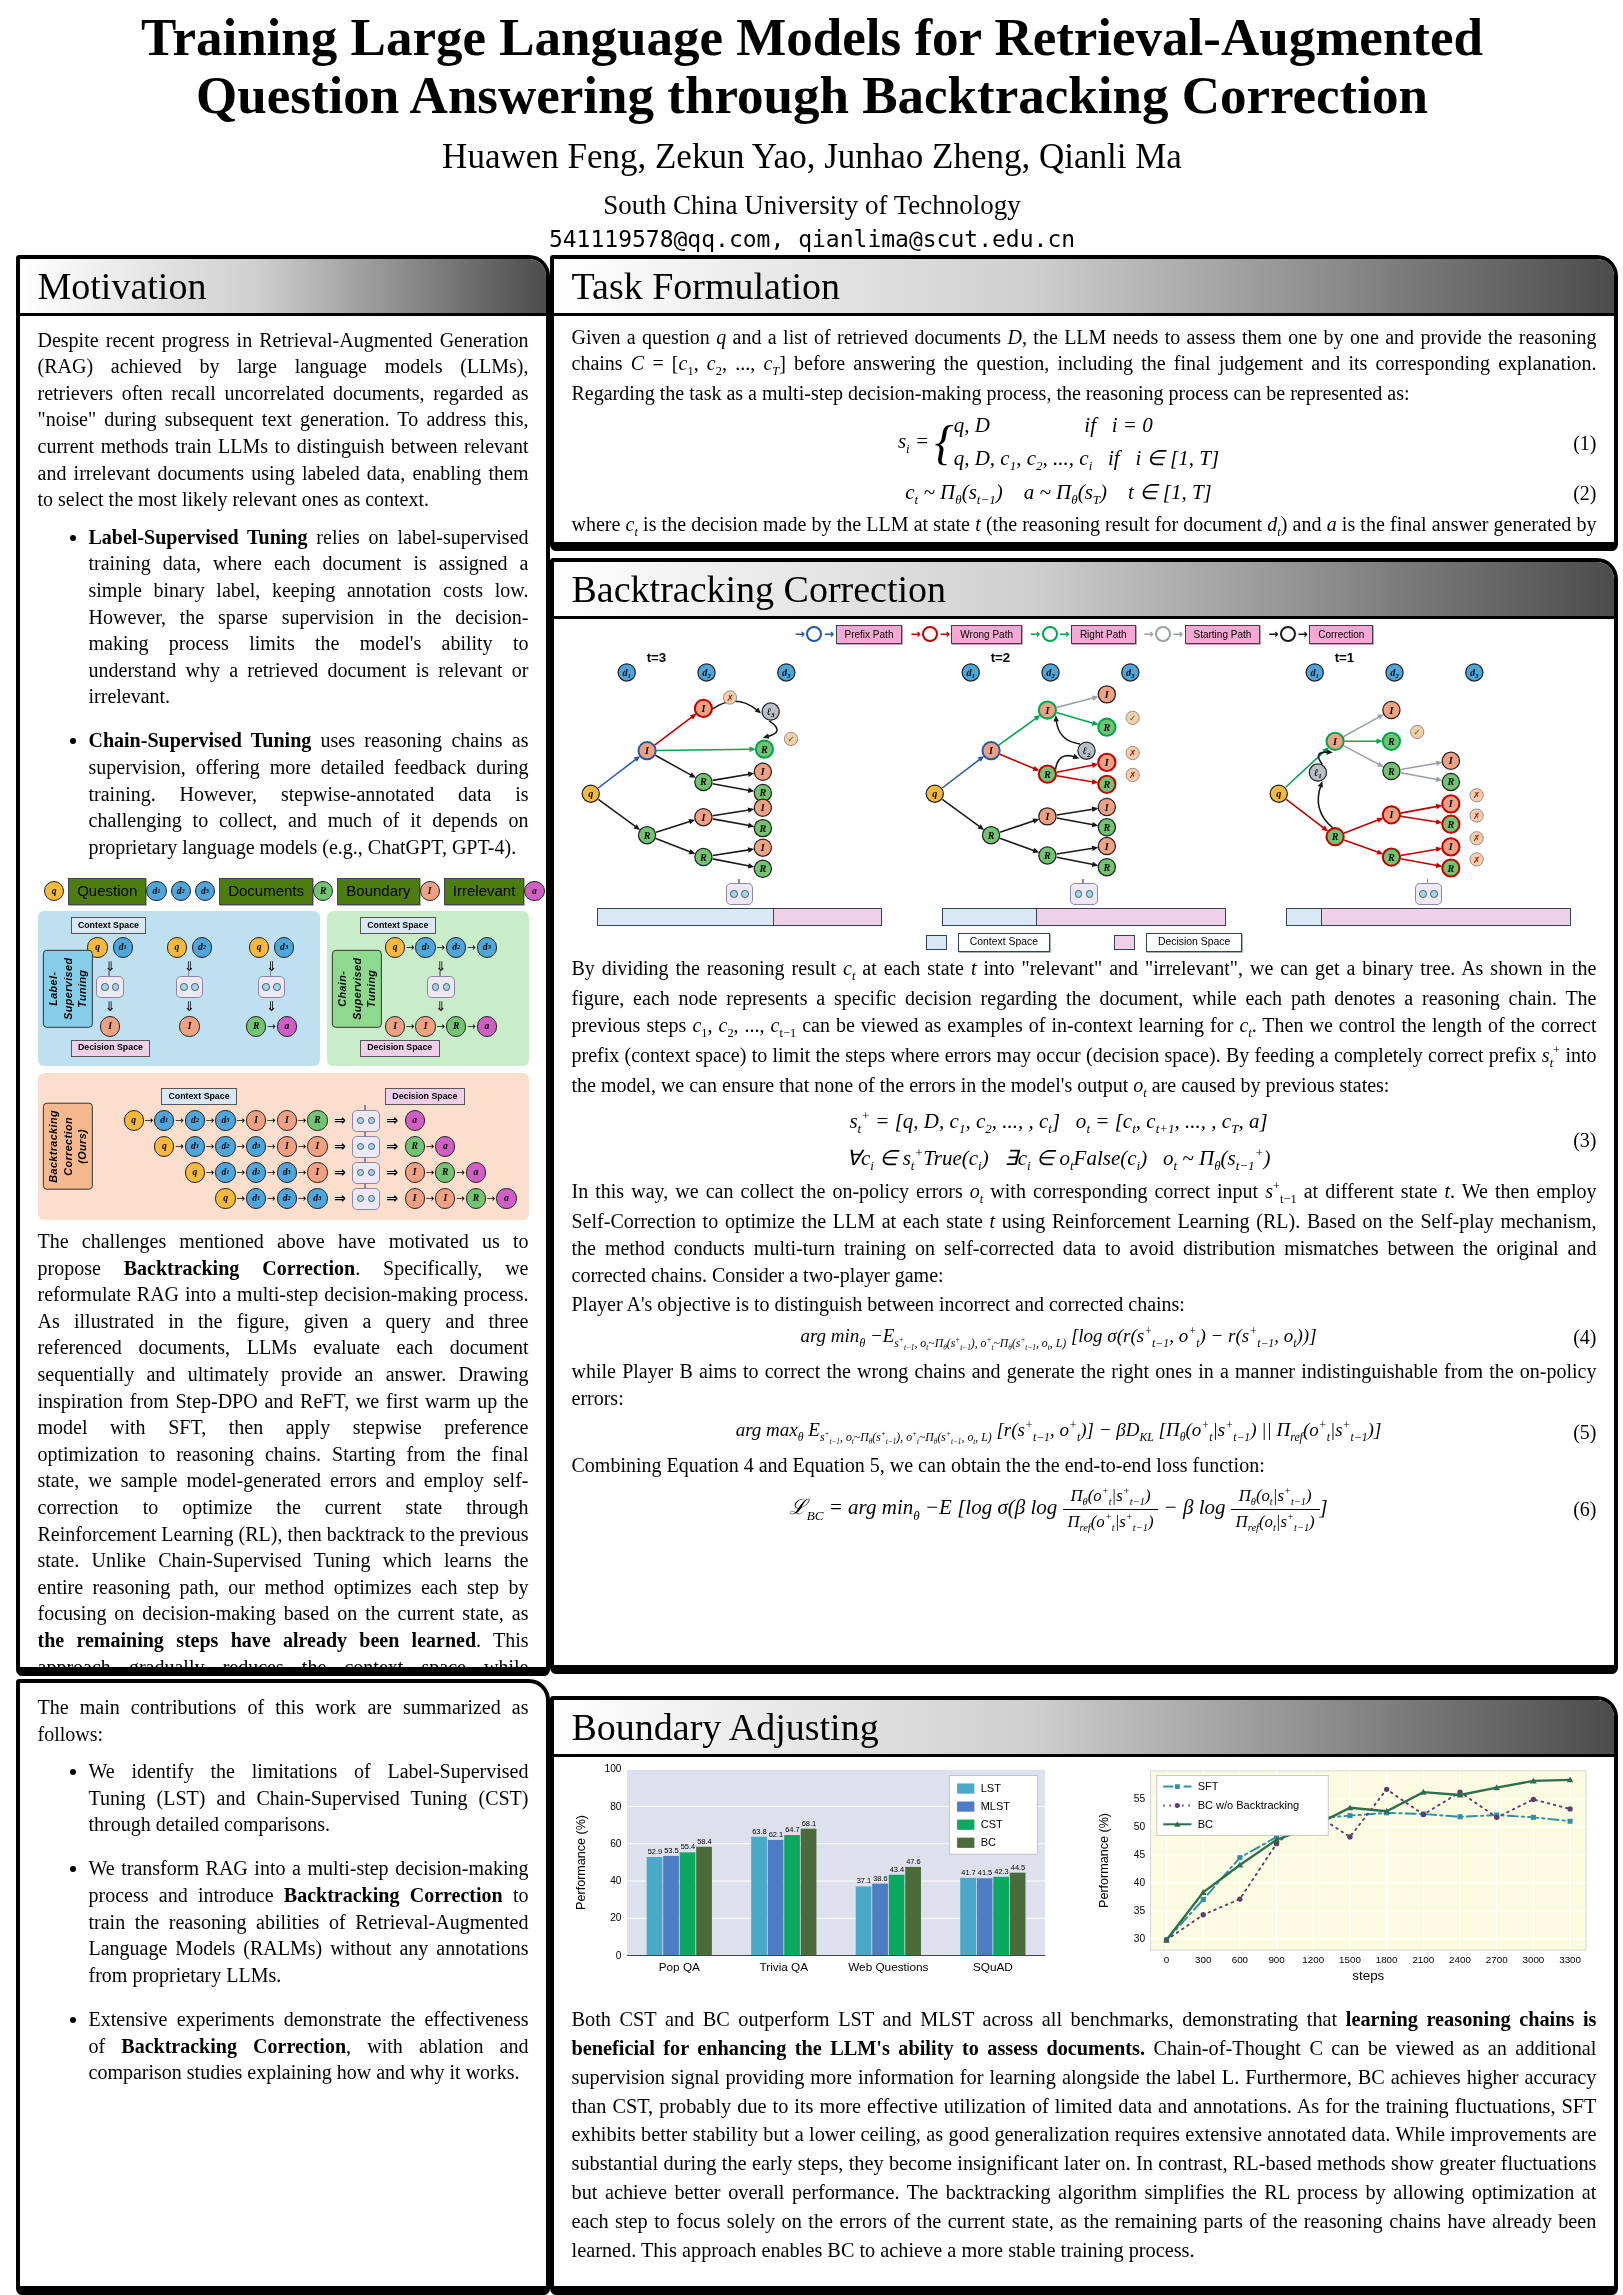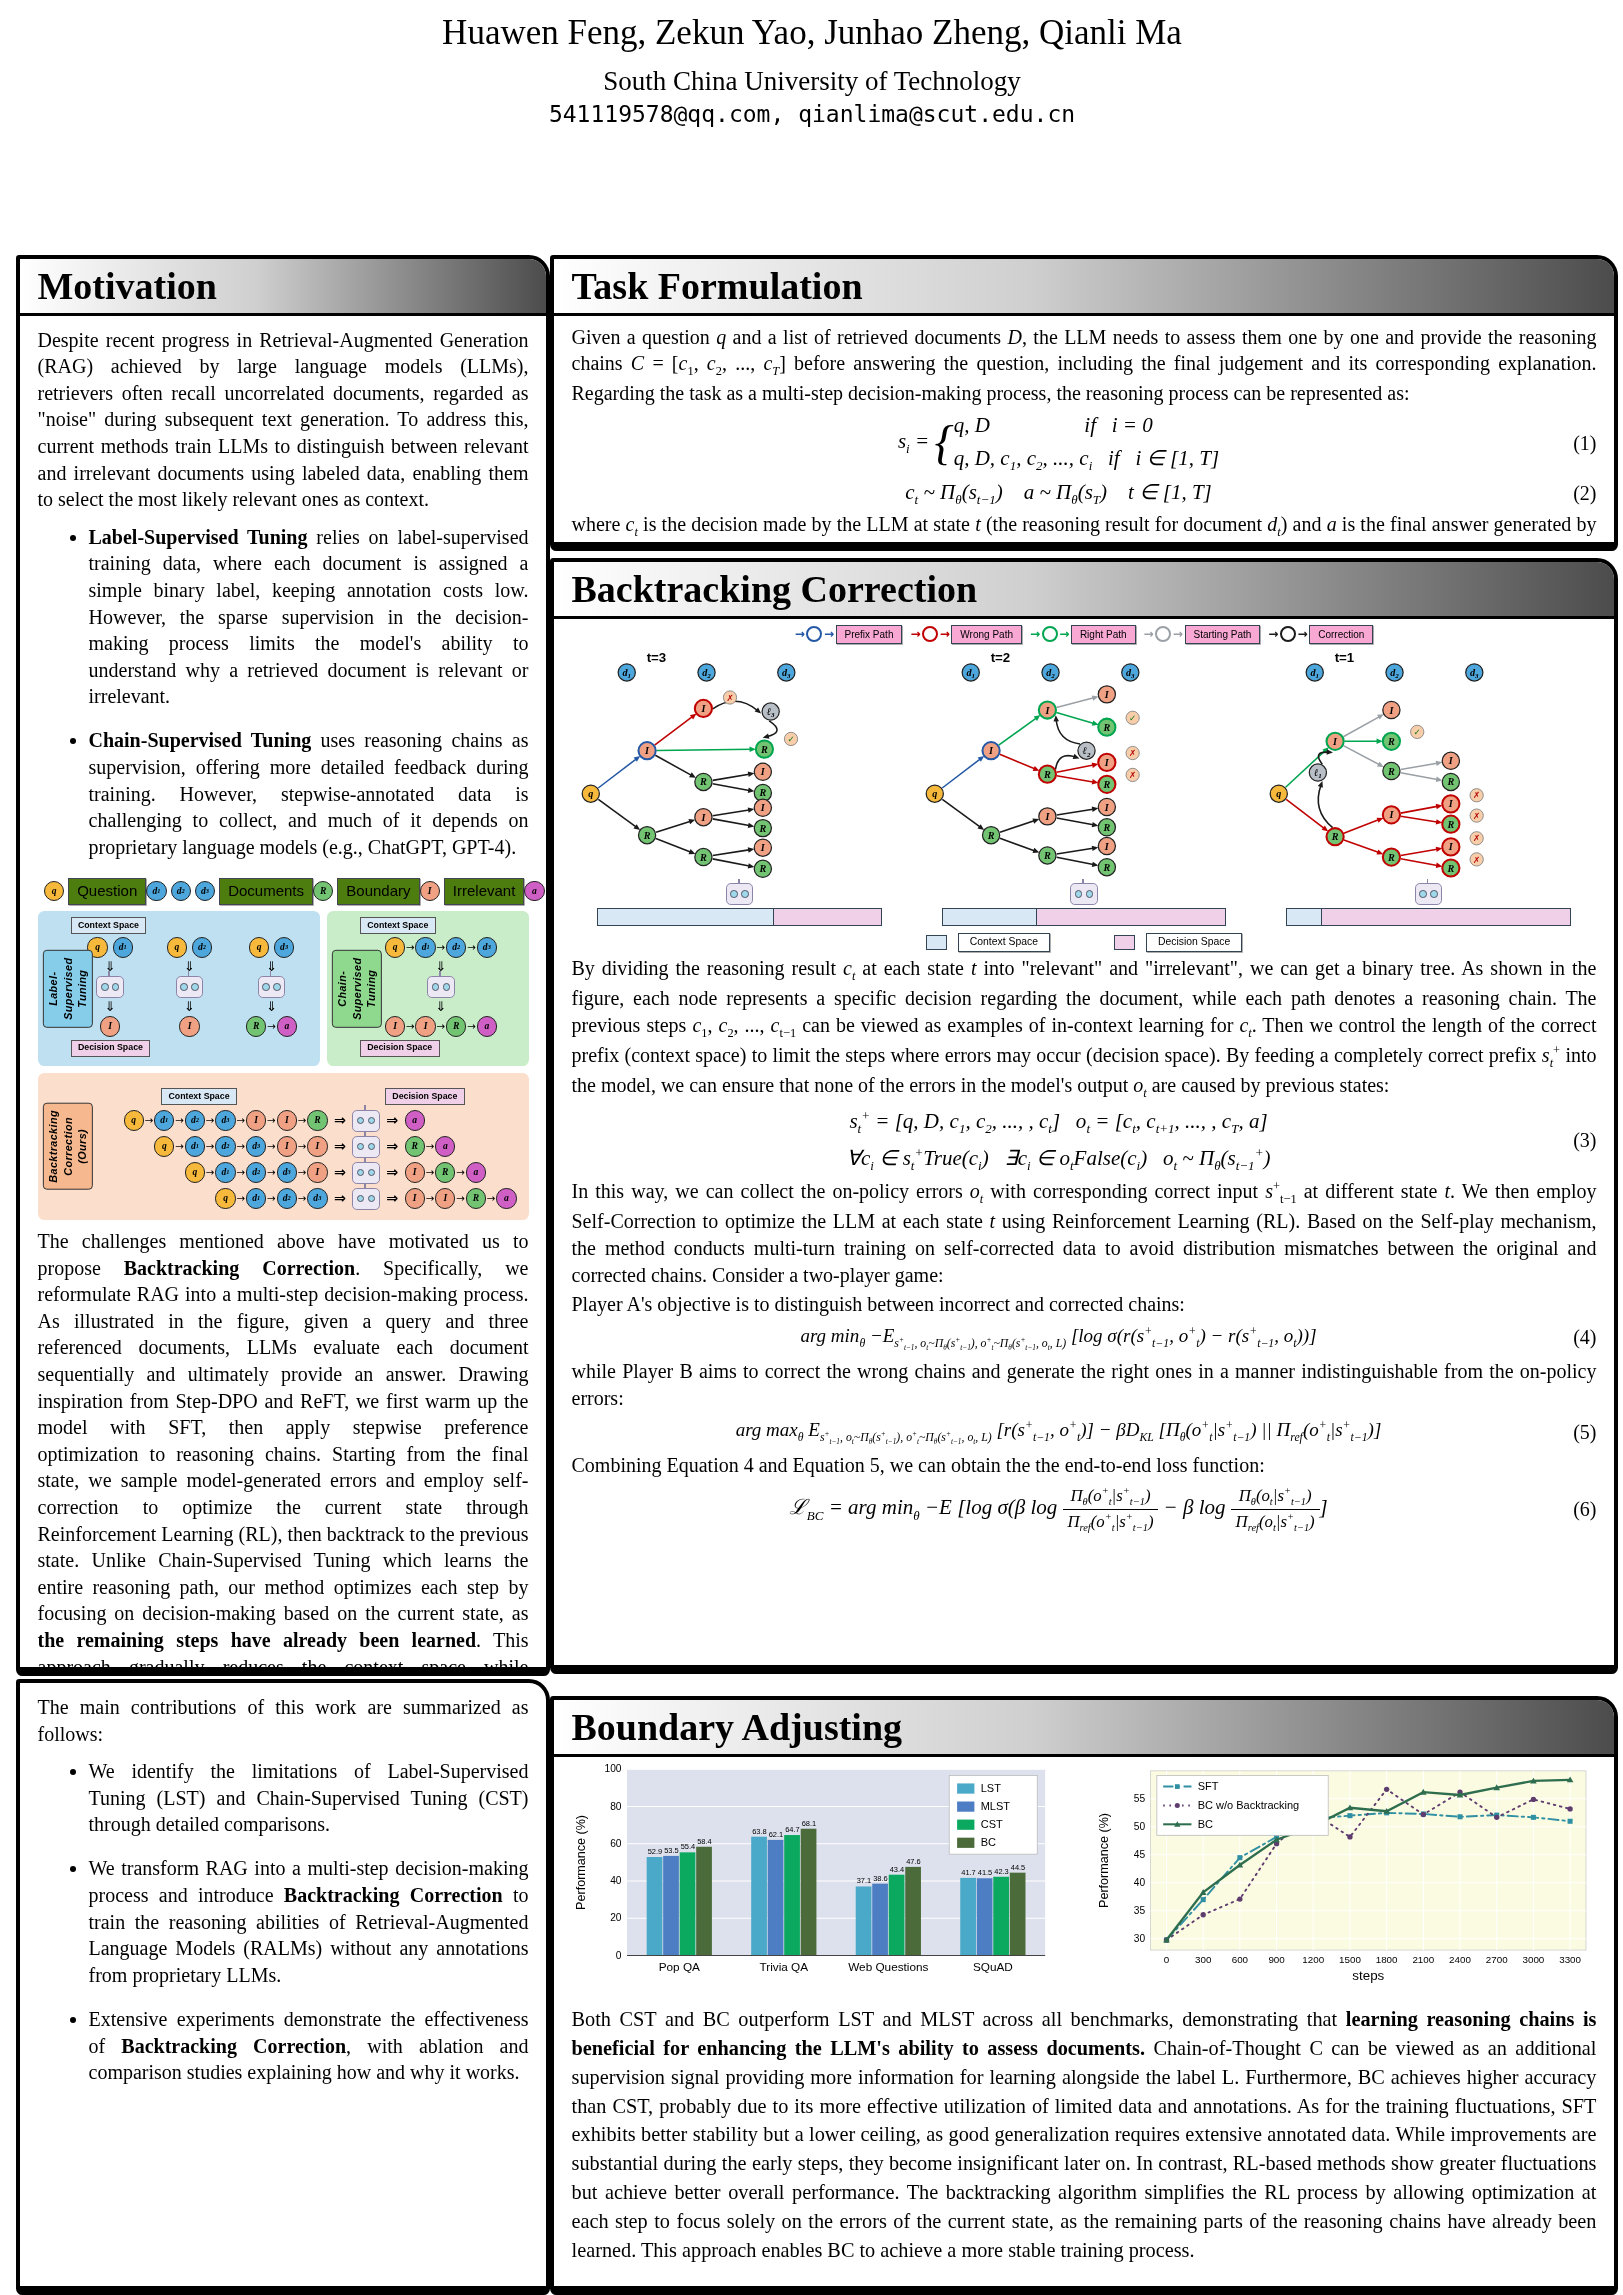--- a/index.html
+++ b/index.html
@@ -8,21 +8,21 @@
   
   .hdr{position:absolute;top:0;left:0;width:1624px;text-align:center}
   .ptitle{font-size:53px;font-weight:bold;line-height:1.1;margin-top:8px}
   .authors{font-size:35px;margin-top:12.8px}
   .affil{font-size:27px;margin-top:12.8px}
   .emails{font-family:"DejaVu Sans Mono",monospace;font-size:23px;margin-top:4.8px}
   
   .box{position:absolute;background:#fff;border:4px solid #000;border-width:4px 4.8px 9.6px 4px;
        border-radius:3.2px 21px 6.4px 6.4px;overflow:hidden}
   .box-header{background:linear-gradient(to right,#ffffff 0%,#cfcfcf 45%,#4c4c4c 100%);
-       border-bottom:3.2px solid #000;padding:4.8px 17.5px;font-size:38px;font-weight:bold}
+       border-bottom:3.2px solid #000;padding:4.8px 17.5px;font-size:38px;font-weight:normal}
   .box-body{padding:11px 17.5px;text-align:justify}
   p.pj{margin:0 0 11px 0}
   .lcol .box-body{font-size:20px;line-height:1.33}
   .rcol-task .box-body{font-size:20px;line-height:1.33;padding-top:8px}
   .rcol-bc .box-body{font-size:20px;line-height:1.36;padding-top:4.8px}
   .rcol-bd .box-body{font-size:20.3px;line-height:1.42;padding-top:4.8px}
   ul.blts{margin:4.8px 0 4.8px 0;padding-left:51px}
   ul.blts li{margin-bottom:17.5px}
   b{font-weight:bold}
   sub,sup{font-size:62%}
@@ -95,20 +95,24 @@
   .bc-barlegend .sw.c{background:#d9e8f5}.bc-barlegend .sw.d{background:#f0d0e8}
   .bc-barlegend .lb{border:1.3px solid #345;padding:1.6px 11px;background:#fff;font-size:10.4px;box-shadow:0.8px 0.8px 0 #999}
   
   .charts{display:flex;gap:19px;align-items:flex-start;margin:1.6px 0 6.4px 0}
   .charts svg{flex:1}
 </style>
 </head>
 <body>
 
 <div class="hdr">
+  <div class="ptitle">
+    <div>Training Large Language Models for Retrieval-Augmented</div>
+    <div>Question Answering through Backtracking Correction</div>
+  </div>
   <div class="authors">Huawen Feng, Zekun Yao, Junhao Zheng, Qianli Ma</div>
   <div class="affil">South China University of Technology</div>
   <div class="emails">541119578@qq.com, qianlima@scut.edu.cn</div>
 </div>
 
 <div class="box lcol" style="left:16px;top:255px;width:526px;height:1408px">
   <div class="box-header">Motivation</div>
   <div class="box-body">
     <p class="pj">Despite recent progress in Retrieval-Augmented Generation (RAG) achieved by large language models (LLMs), retrievers often recall uncorrelated documents, regarded as "noise" during subsequent text generation. To address this, current methods train LLMs to distinguish between relevant and irrelevant documents using labeled data, enabling them to select the most likely relevant ones as context.</p>
     <ul class="blts">

